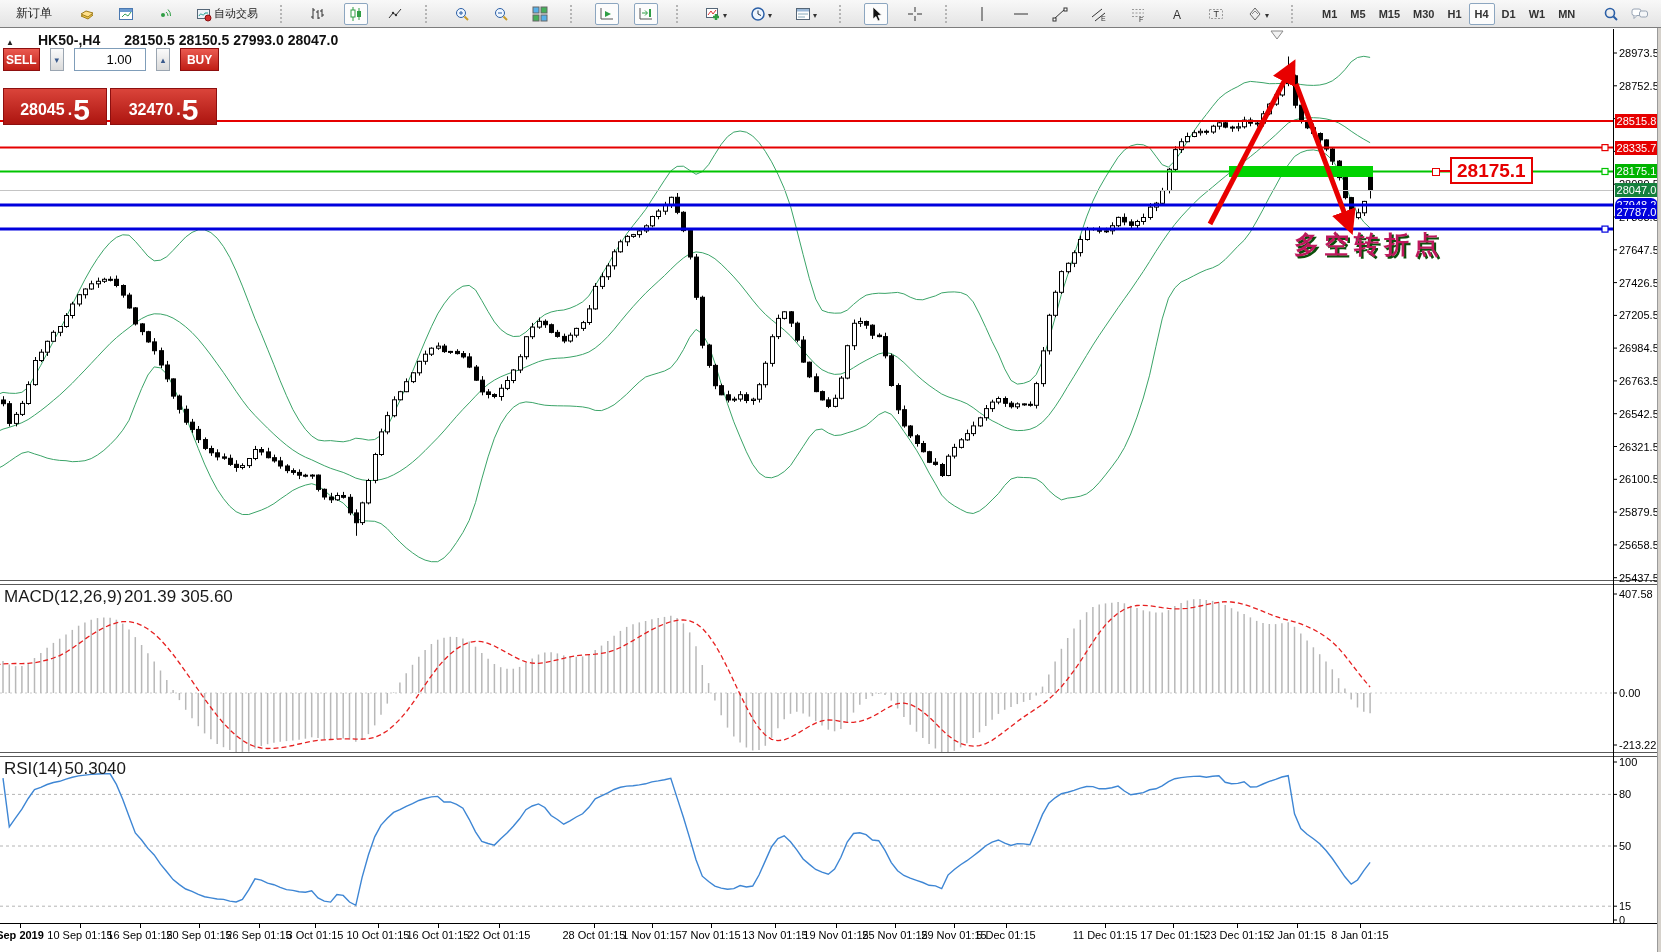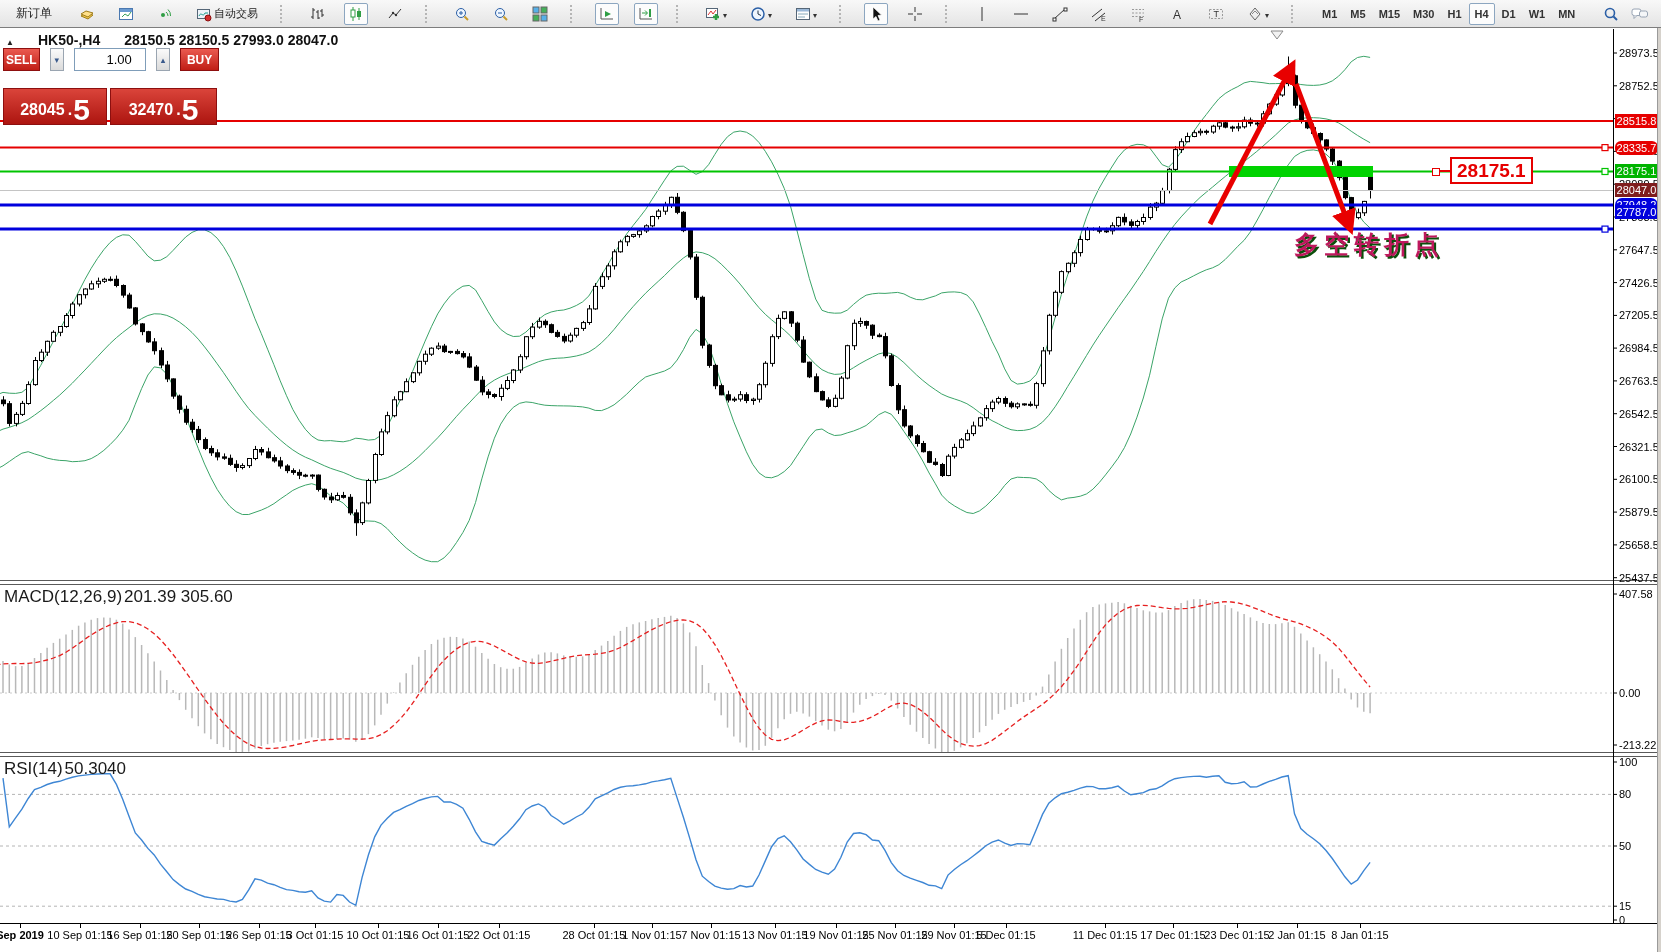--- a/index.html
+++ b/index.html
@@ -1109,20 +1109,20 @@
   <div class="ind-label" id="rsi-label">
     <span>RSI(14)</span>
     <span>50.3040</span>
   </div>
 
   <div class="annotation">多空转折点</div>
   <div class="callout">28175.1</div>
 
   <div id="badges">
       <div class="badge" style="top: 113.917px; background: rgb(230, 0, 0);">28515.8</div>
-      <div class="badge" style="top: 140.642px; background: rgb(230, 0, 0); border-radius: 6px;">28335.7</div>
+      <div class="badge" style="top: 140.642px; background: rgb(230, 0, 0);">28335.7</div>
       <div class="badge" style="top: 164.473px; background: rgb(0, 180, 0);">28175.1</div>
-      <div class="badge" style="top: 183.481px; background: #7f1d1d;">28047.0</div>
+      <div class="badge" style="top: 183.481px; background: #15803d;">28047.0</div>
       <div class="badge" style="top: 198.142px; background: rgb(0, 0, 221); border-radius: 7px;">27948.2</div>
       <div class="badge" style="top: 205px; background: rgb(0, 0, 221);">27787.0</div>
     </div>
   <div class="right-strip"></div>
 </div>
 
 </body></html>

